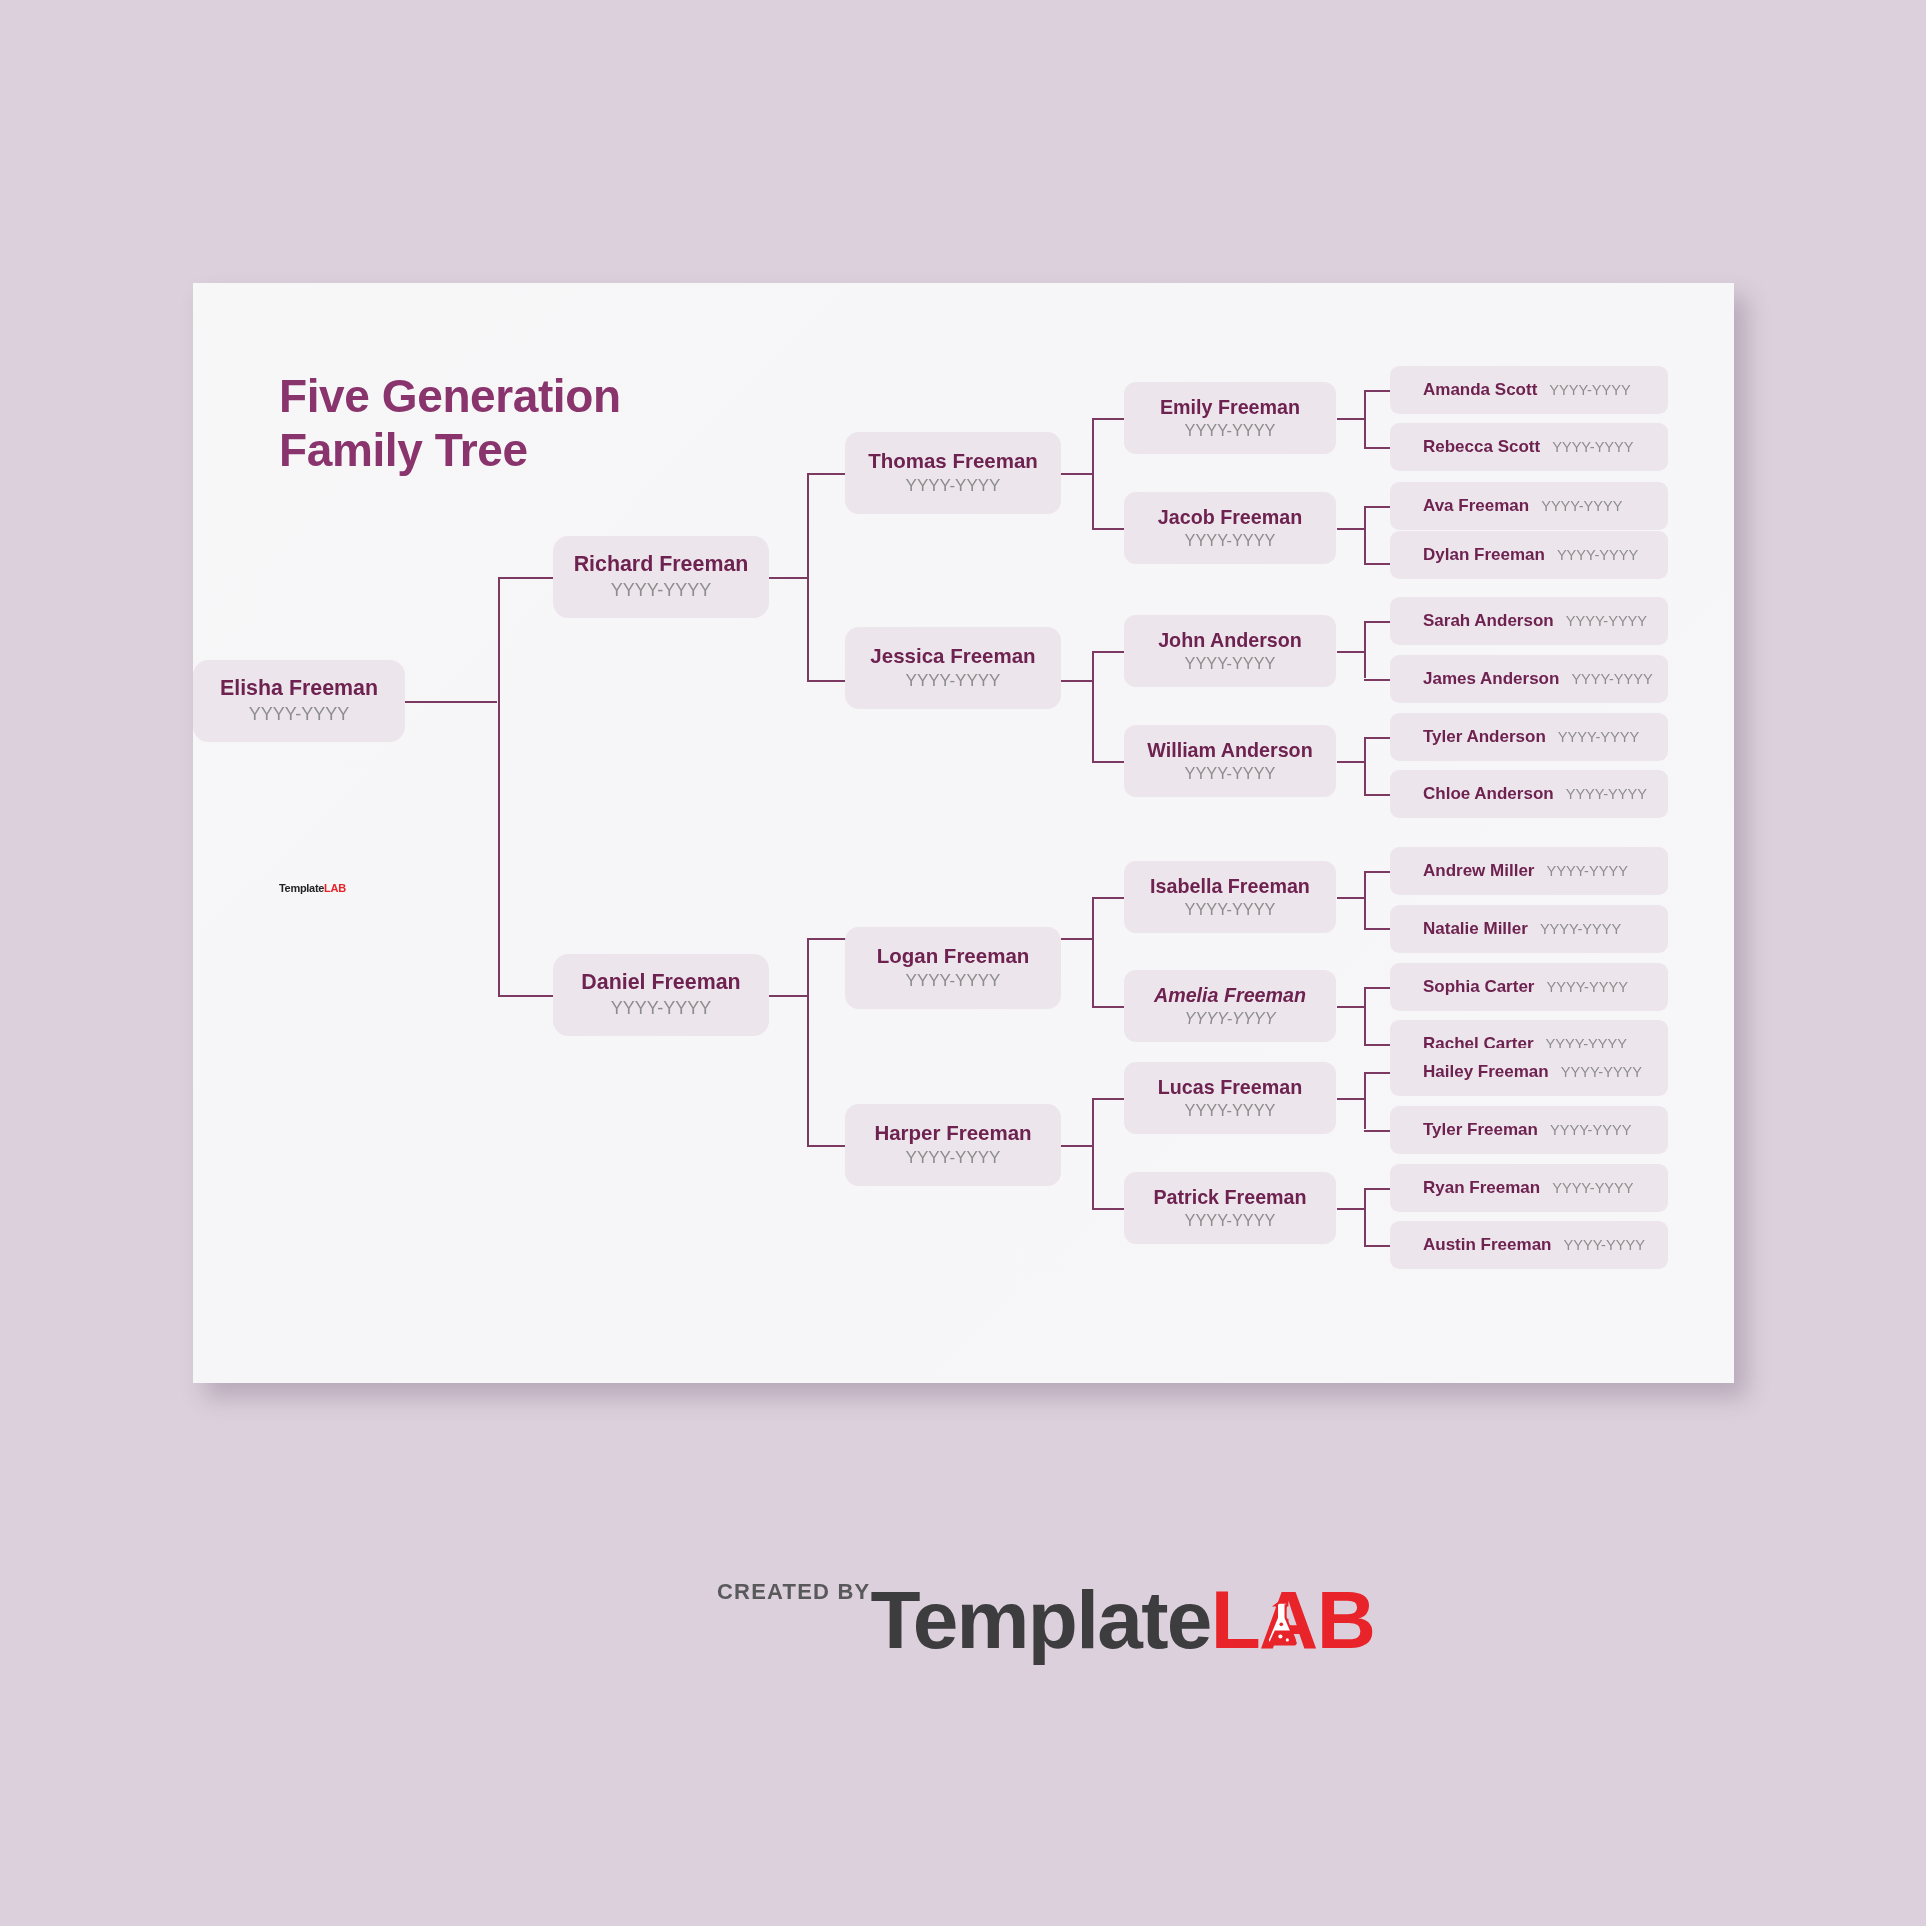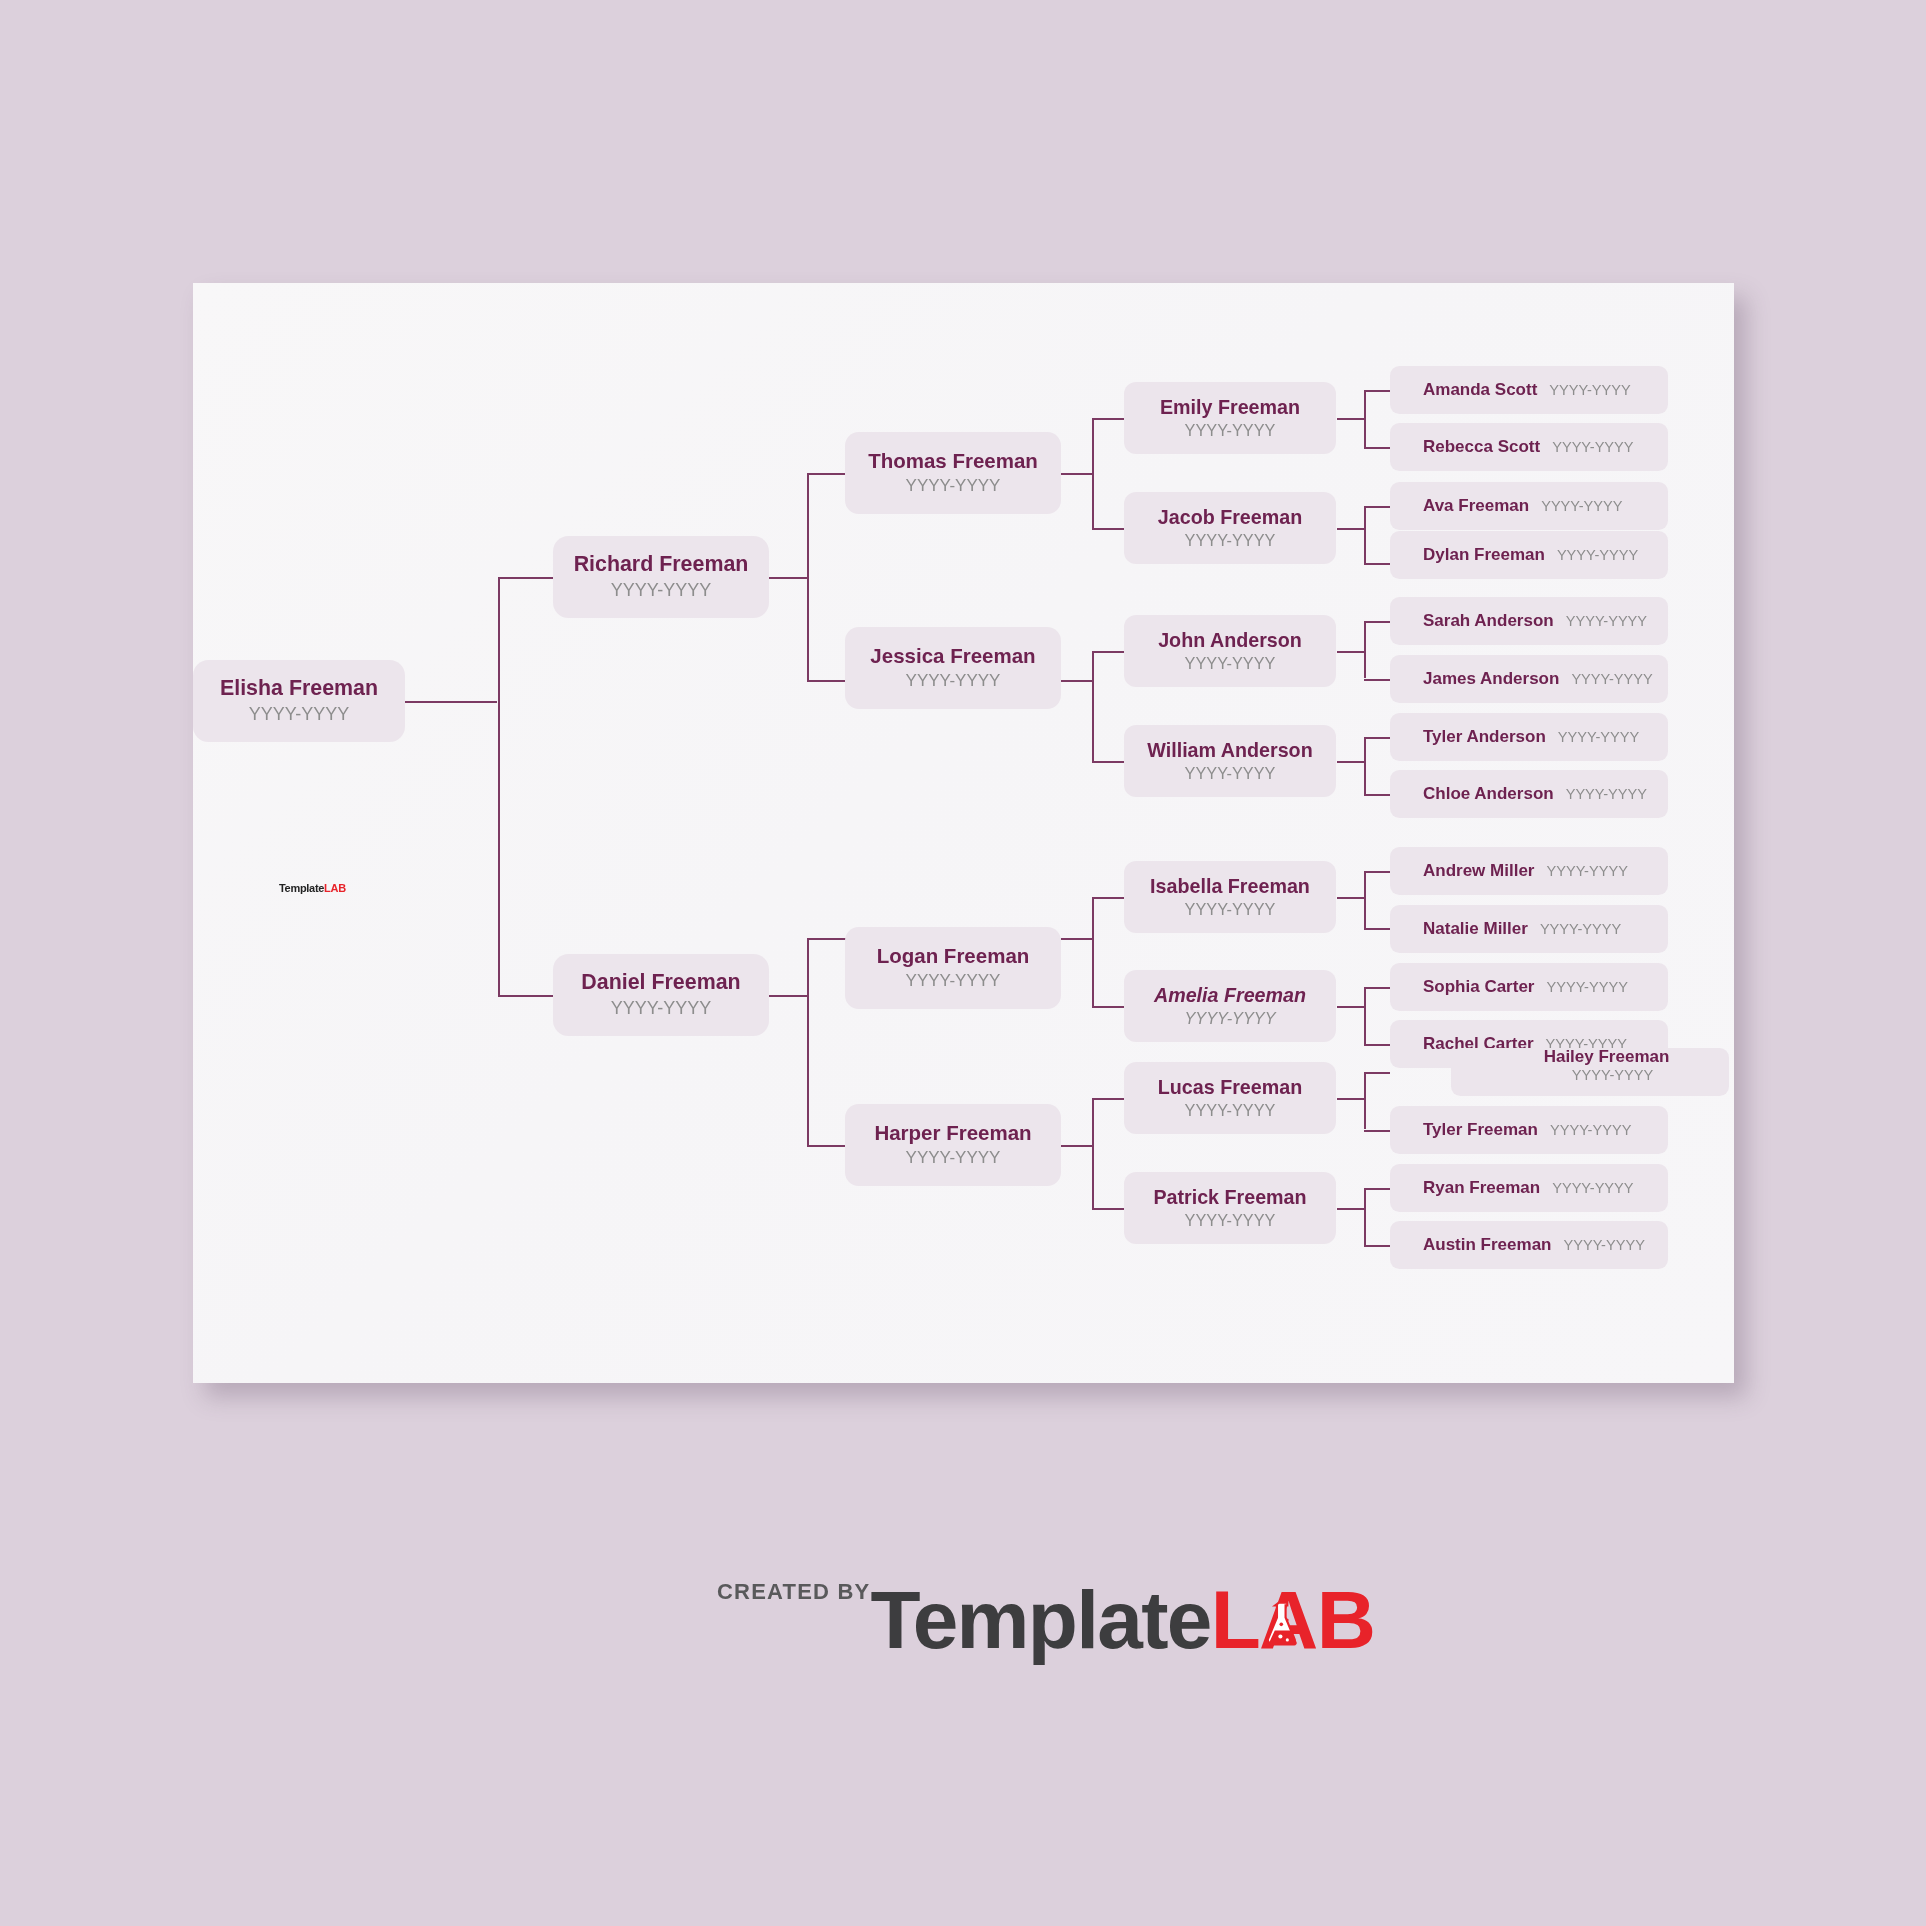--- a/index.html
+++ b/index.html
@@ -135,20 +135,22 @@
     position:absolute;
     left:5.1px; top:22px;
     width:38px;height:45px;
   }
 </style>
 </head>
 <body>
 
 <div id="paper">
 
+  <div id="title">Five Generation
+Family Tree</div>
 
   <div id="wm-root"><span class="t">Template</span><span class="l">LAB</span></div>
 
   <div class="ln lnh" style="left:212px;top:418px;width:92px;"></div>
   <div class="ln lnv" style="left:305px;top:294px;height:419px;"></div>
   <div class="ln lnh" style="left:305px;top:294px;width:56px;"></div>
   <div class="ln lnh" style="left:305px;top:712px;width:56px;"></div>
 
   <div class="ln lnh" style="left:576px;top:294px;width:38px;"></div>
   <div class="ln lnv" style="left:614px;top:190px;height:208px;"></div>
@@ -325,21 +327,21 @@
     <span class="yr">YYYY-YYYY</span>
   </div>
   <div class="node g5" style="left:1197px;top:680px;">
     <span class="nm">Sophia Carter</span>
     <span class="yr">YYYY-YYYY</span>
   </div>
   <div class="node g5" style="left:1197px;top:737px;">
     <span class="nm">Rachel Carter</span>
     <span class="yr">YYYY-YYYY</span>
   </div>
-  <div class="node g5" style="left:1258px;top:765px;flex-direction:column;">
+  <div class="node g5" style="left:1197px;top:765px;">
     <span class="nm">Hailey Freeman</span>
     <span class="yr">YYYY-YYYY</span>
   </div>
   <div class="node g5" style="left:1197px;top:823px;">
     <span class="nm">Tyler Freeman</span>
     <span class="yr">YYYY-YYYY</span>
   </div>
   <div class="node g5" style="left:1197px;top:881px;">
     <span class="nm">Ryan Freeman</span>
     <span class="yr">YYYY-YYYY</span>

